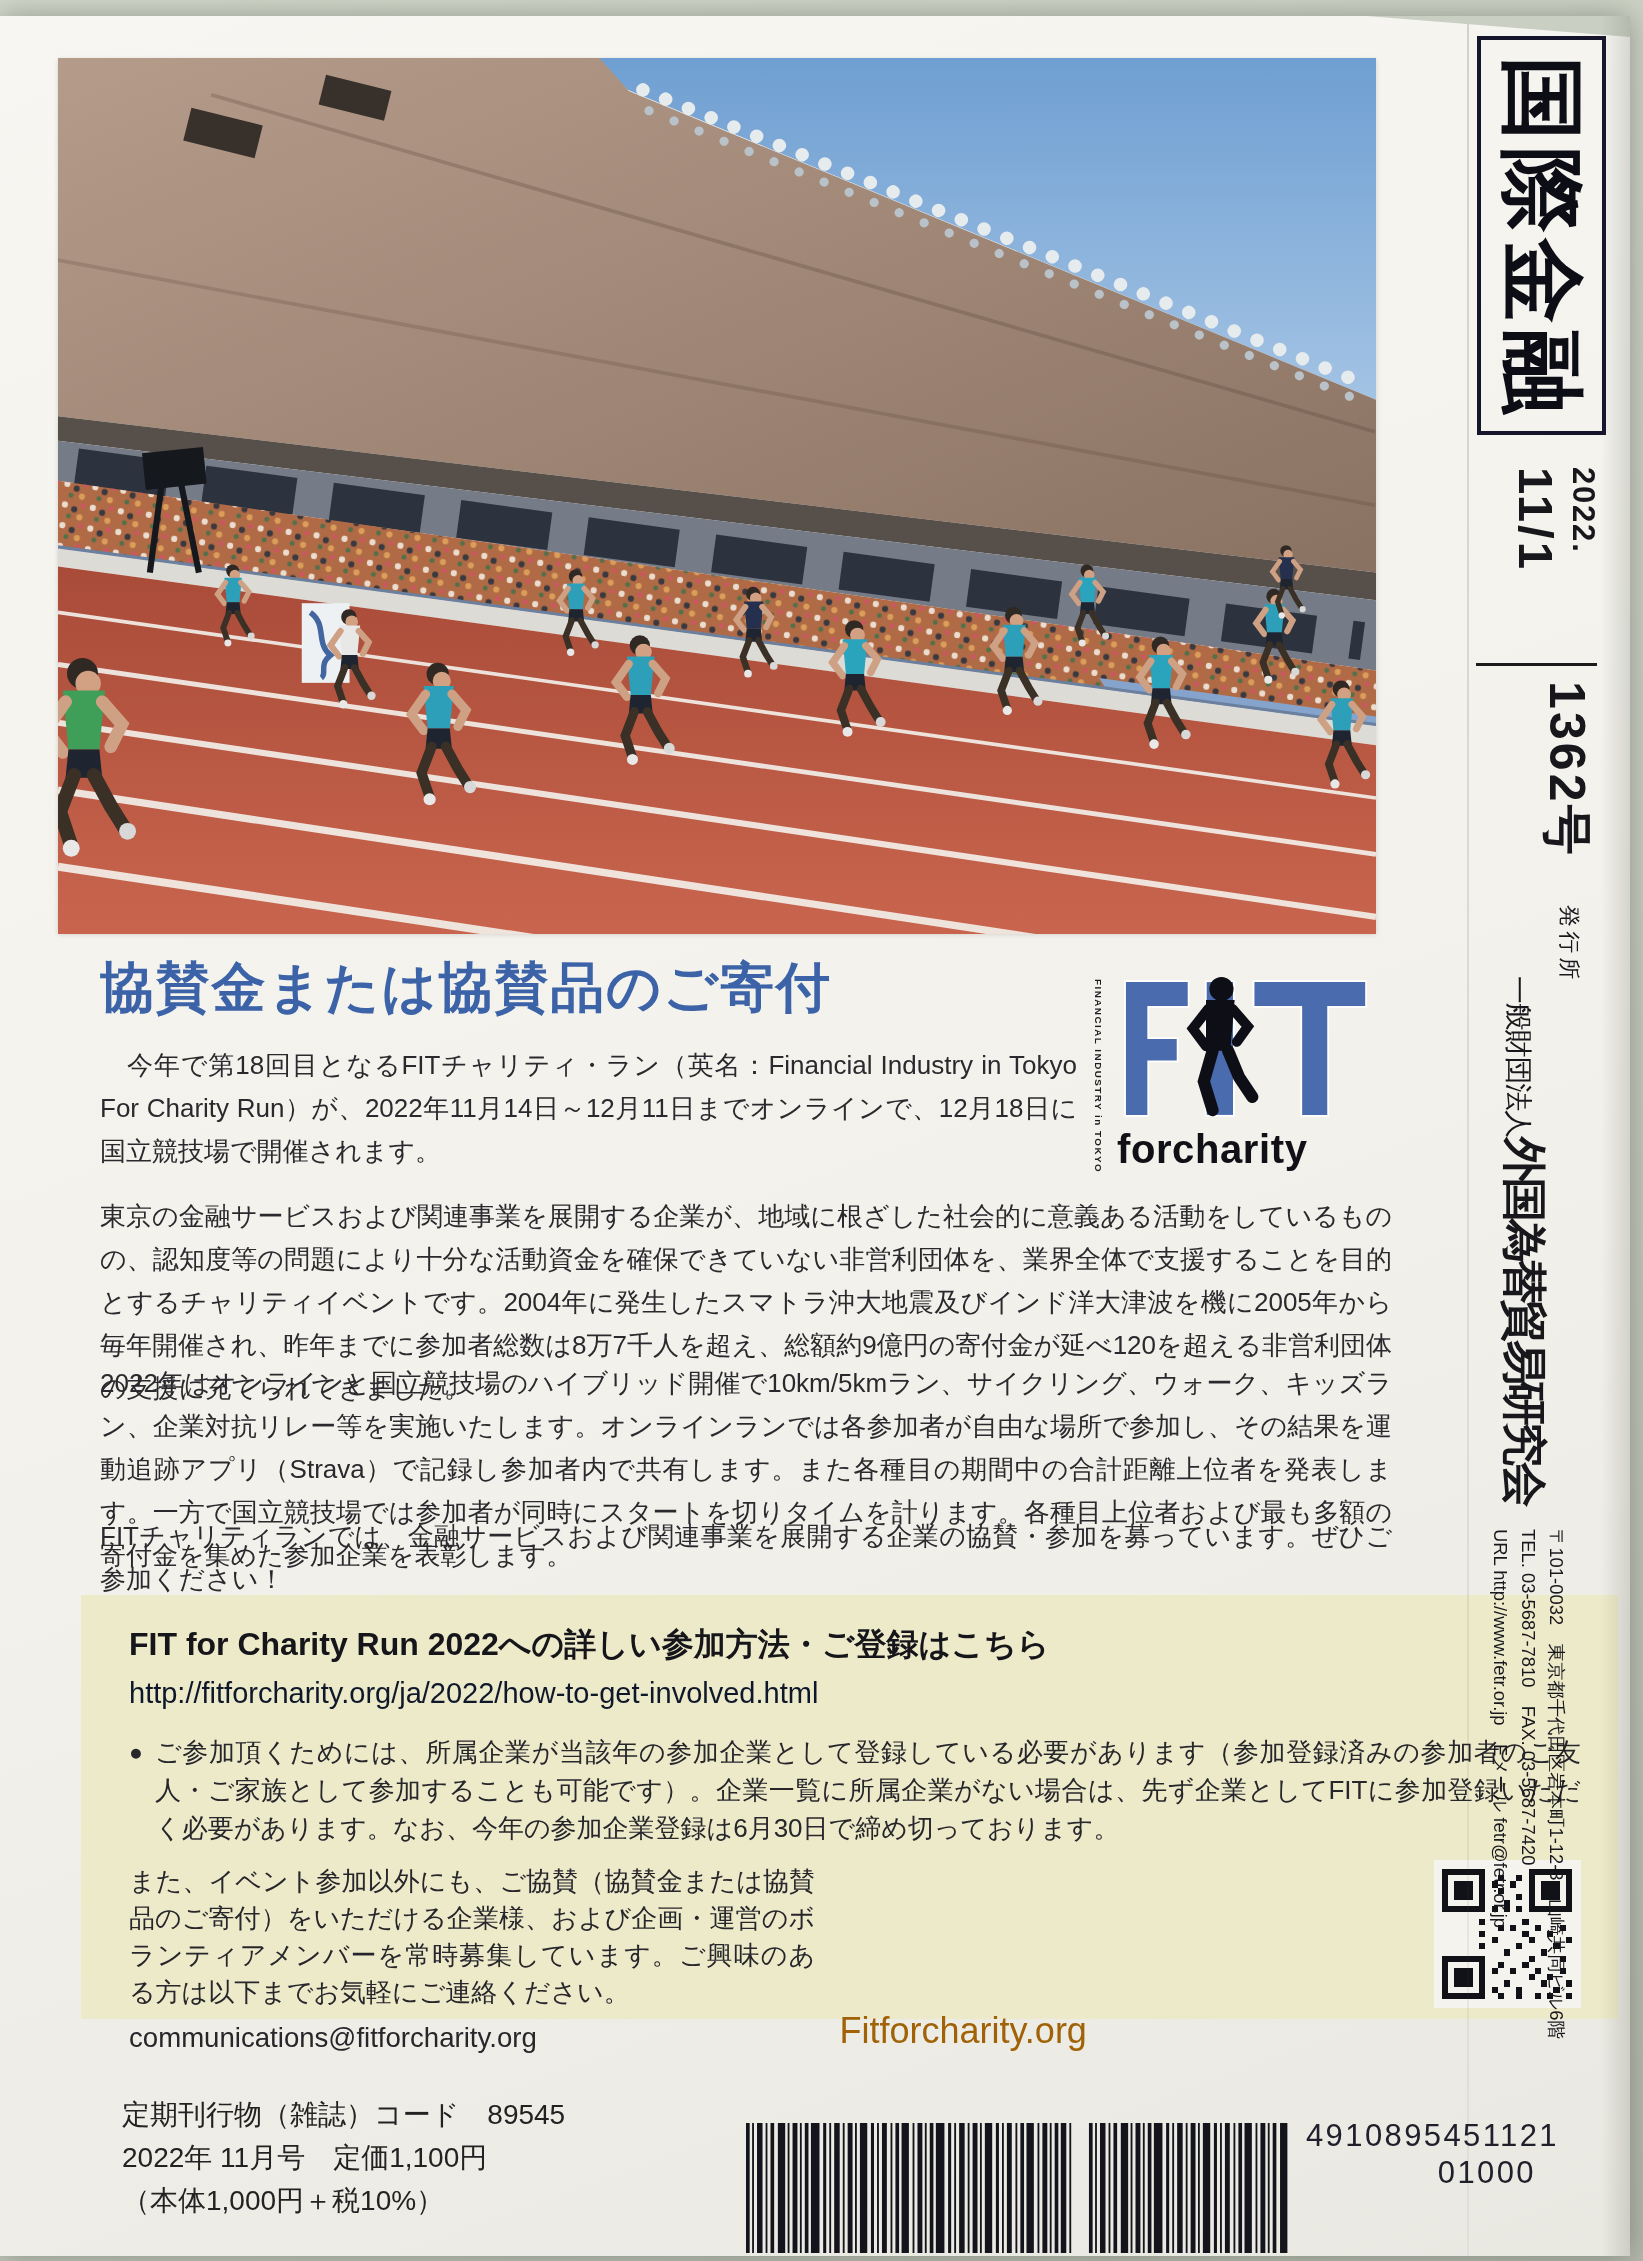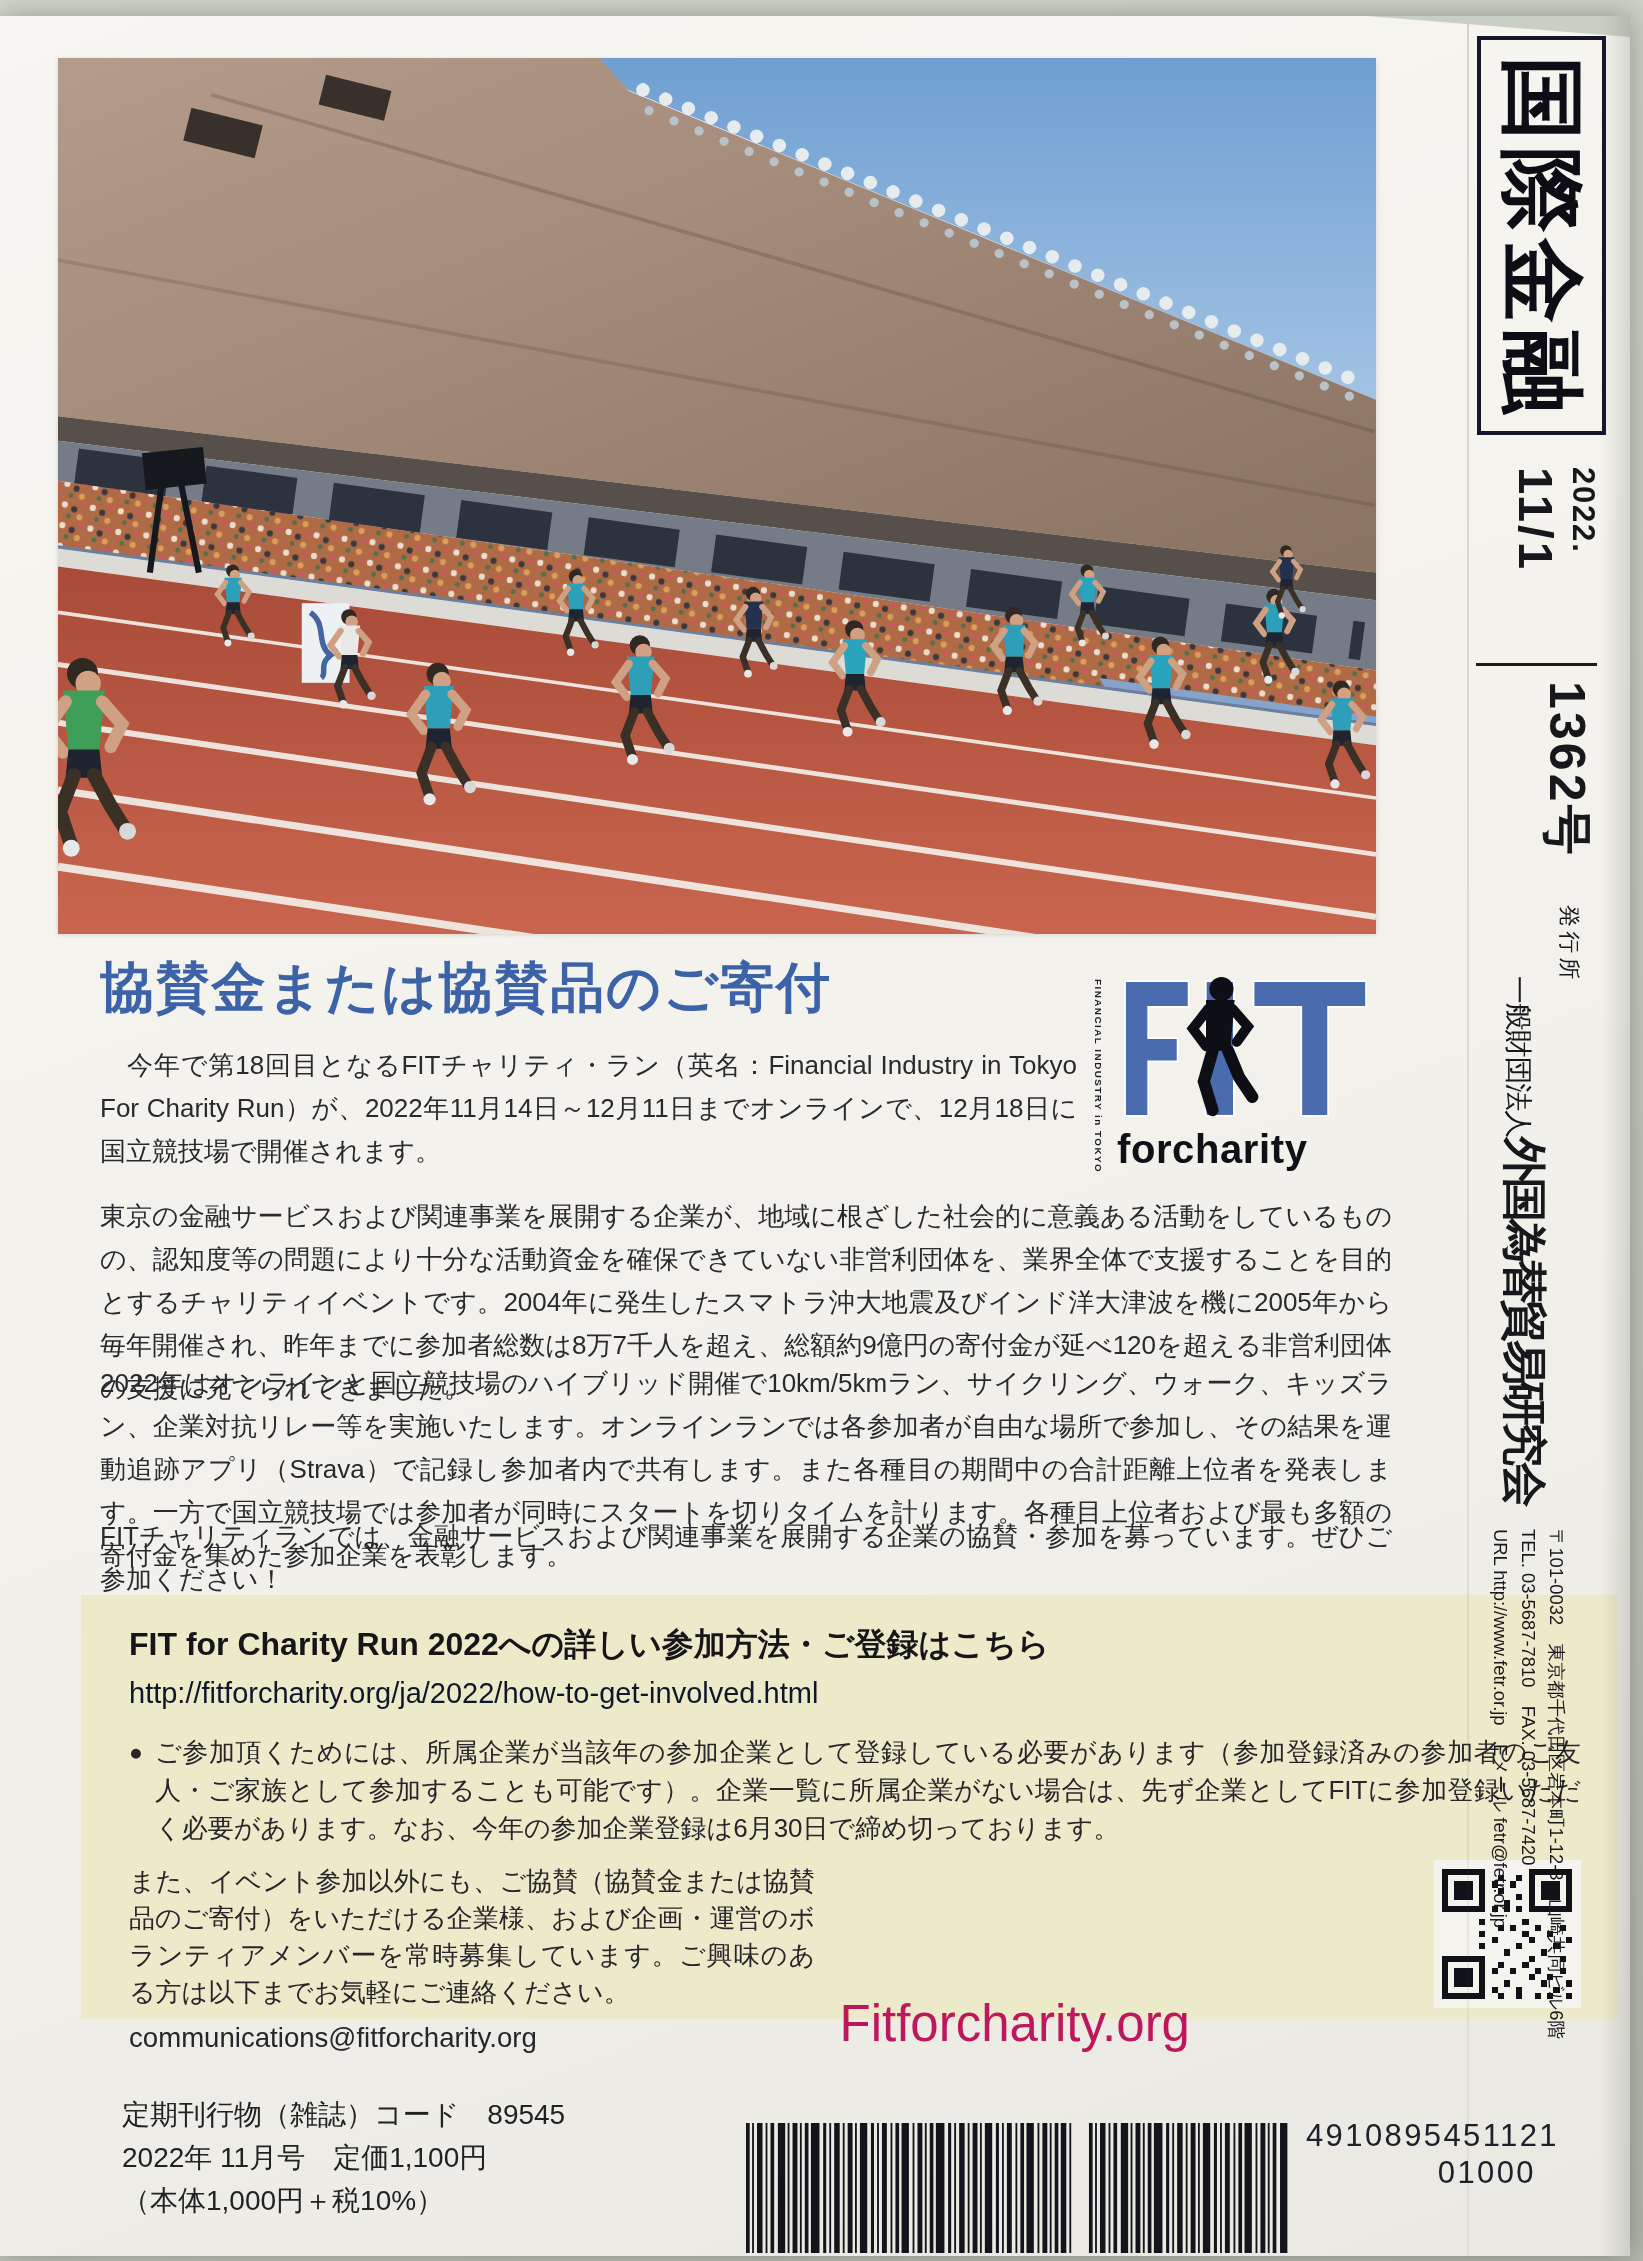--- a/index.html
+++ b/index.html
@@ -42,21 +42,21 @@
 
   .info-box{position:absolute;left:81px;top:1579px;width:1537px;height:424px;
     background:#edeaca;box-sizing:border-box;padding:28px 37px 22px 48px;}
   .ib-title{font-size:32px;font-weight:bold;color:#15151a;}
   .ib-url{font-size:29px;margin-top:9.8px;color:#0f172a;}
   .ib-bullet{display:flex;margin-top:23px;font-size:26px;line-height:38px;text-align:justify;}
   .ib-dot{margin-right:12.2px;font-size:23px;line-height:38px;}
   .ib-bottom{display:flex;margin-top:16px;}
   .ib-left{width:686px;font-size:26px;line-height:37px;text-align:justify;}
   .ib-email{font-size:27.6px;margin-top:8.6px;}
-  .ib-site{font-size:51px;color:#be185d;align-self:flex-end;margin-left:24.5px;
+  .ib-site{font-size:36px;color:#a16207;align-self:flex-end;margin-left:24.5px;
     line-height:1;padding-bottom:7.3px;white-space:nowrap;text-align:center;}
   .qr-tile{margin-left:auto;background:#f4f3ee;padding:8.6px;align-self:flex-start;margin-top:-2.4px;}
   .qr{width:130px;height:130px;display:block;shape-rendering:crispEdges;}
 
   .footer-left{position:absolute;left:122px;top:2077px;font-size:28px;line-height:43px;color:#222;}
   .barcode{position:absolute;left:746px;top:2107px;width:542px;height:130px;}
   .barcode-num{position:absolute;left:1283px;top:2101px;width:276px;font-size:31px;
     letter-spacing:2.4px;color:#20202c;text-align:right;line-height:37px;}
   .bn2{padding-right:23px;}
 

